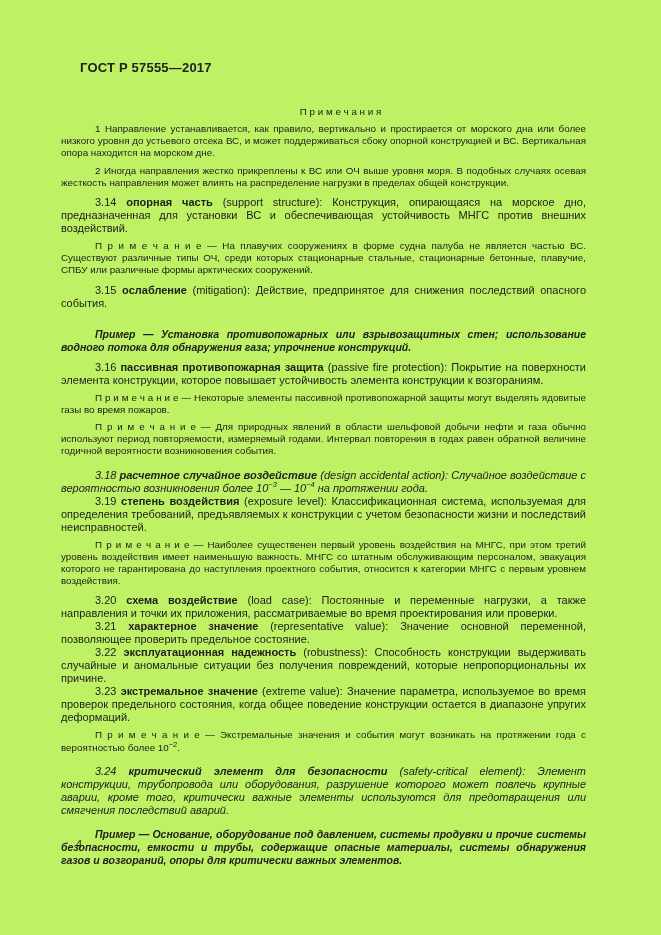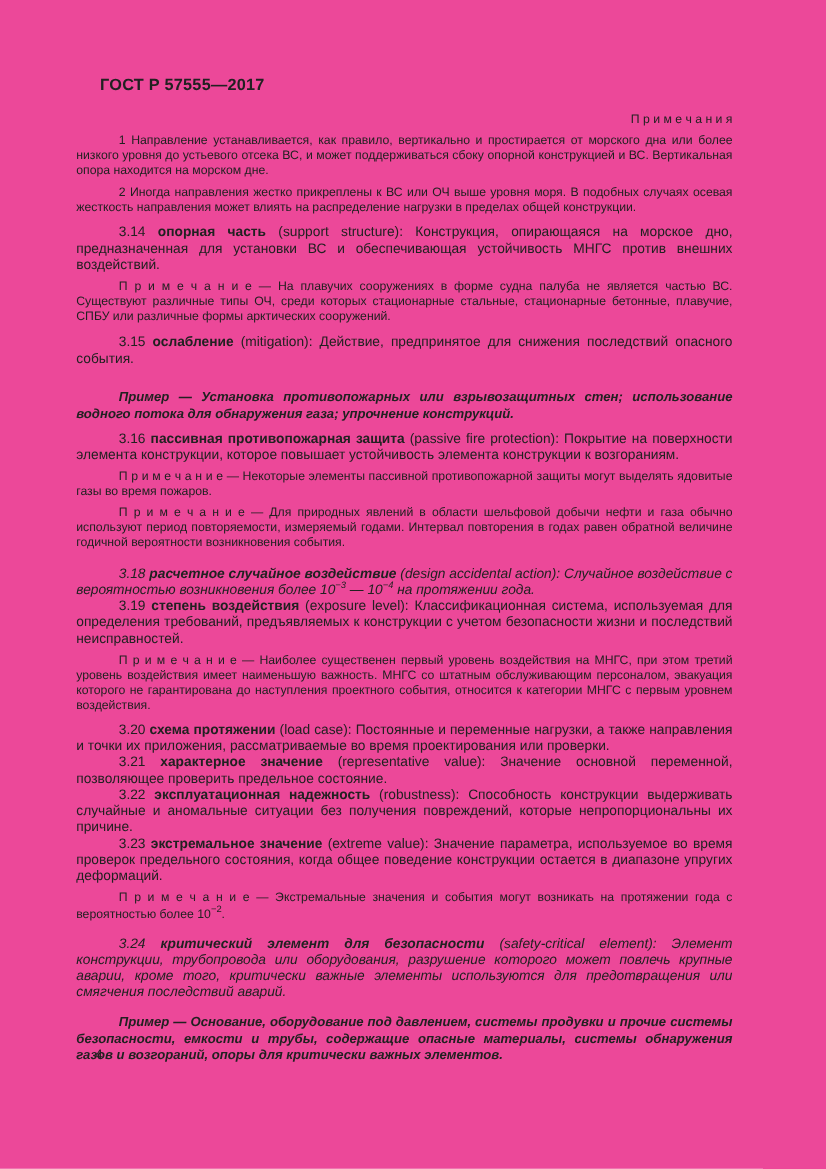--- a/index.html
+++ b/index.html
@@ -11,21 +11,21 @@
     width: 661px;
     height: 935px;
     font-family: "Liberation Sans", sans-serif;
     color: #212121;
     overflow: hidden;
   }
   .page {
     position: relative;
     width: 661px;
     height: 935px;
-    background: #ec4899;
+    background: #bef264;
   }
   .doc-header {
     position: absolute;
     left: 80px;
     top: 60px;
     font-size: 13px;
     font-weight: bold;
     letter-spacing: 0.2px;
     white-space: nowrap;
   }
@@ -42,22 +42,22 @@
     font-size: 11px;
   }
   .doc-body p {
     margin: 0;
     text-align: justify;
     text-indent: 34px;
   }
   p.notes-heading {
     font-size: 9.8px;
     line-height: 12px;
-    margin-top: 0;
-    text-align: right;
+    margin-top: 16px;
+    text-align: center;
   }
   p.note {
     font-size: 9.8px;
     line-height: 12.2px;
     margin-top: 5px;
   }
   p.term {
     font-size: 11px;
     line-height: 13px;
     margin-top: 7px;
@@ -90,21 +90,21 @@
       <p class="term"><span>3.14 </span><span class="b">опорная часть</span><span> (support structure): Конструкция, опирающаяся на морское дно, предназначенная для установки ВС и обеспечивающая устойчивость МНГС против внешних воздействий.</span></p>
       <p class="note"><span>П р и м е ч а н и е — На плавучих сооружениях в форме судна палуба не является частью ВС. Существуют различные типы ОЧ, среди которых стационарные стальные, стационарные бетонные, плавучие, СПБУ или различные формы арктических сооружений.</span></p>
       <p class="term"><span>3.15 </span><span class="b">ослабление</span><span> (mitigation): Действие, предпринятое для снижения последствий опасного события.</span></p>
       <p class="example"><span>Пример — Установка противопожарных или взрывозащитных стен; использование водного потока для обнаружения газа; упрочнение конструкций.</span></p>
       <p class="term"><span>3.16 </span><span class="b">пассивная противопожарная защита</span><span> (passive fire protection): Покрытие на поверхности элемента конструкции, которое повышает устойчивость элемента конструкции к возгораниям.</span></p>
       <p class="note"><span>П р и м е ч а н и е — Некоторые элементы пассивной противопожарной защиты могут выделять ядовитые газы во время пожаров.</span></p>
       <p class="note"><span>П р и м е ч а н и е — Для природных явлений в области шельфовой добычи нефти и газа обычно используют период повторяемости, измеряемый годами. Интервал повторения в годах равен обратной величине годичной вероятности возникновения события.</span></p>
       <p class="term loose"><span>3.18 </span><span class="b">расчетное случайное воздействие</span><span> (design accidental action): Случайное воздействие с вероятностью возникновения более 10</span><sup class="s">−3</sup><span> — 10</span><sup class="s">−4</sup><span> на протяжении года.</span></p>
       <p class="term tight"><span>3.19 </span><span class="b">степень воздействия</span><span> (exposure level): Классификационная система, используемая для определения требований, предъявляемых к конструкции с учетом безопасности жизни и последствий неисправностей.</span></p>
       <p class="note"><span>П р и м е ч а н и е — Наиболее существенен первый уровень воздействия на МНГС, при этом третий уровень воздействия имеет наименьшую важность. МНГС со штатным обслуживающим персоналом, эвакуация которого не гарантирована до наступления проектного события, относится к категории МНГС с первым уровнем воздействия.</span></p>
-      <p class="term"><span>3.20 </span><span class="b">схема протяжении</span><span> (load case): Постоянные и переменные нагрузки, а также направления и точки их приложения, рассматриваемые во время проектирования или проверки.</span></p>
+      <p class="term"><span>3.20 </span><span class="b">схема воздействие</span><span> (load case): Постоянные и переменные нагрузки, а также направления и точки их приложения, рассматриваемые во время проектирования или проверки.</span></p>
       <p class="term tight"><span>3.21 </span><span class="b">характерное значение</span><span> (representative value): Значение основной переменной, позволяющее проверить предельное состояние.</span></p>
       <p class="term tight"><span>3.22 </span><span class="b">эксплуатационная надежность</span><span> (robustness): Способность конструкции выдерживать случайные и аномальные ситуации без получения повреждений, которые непропорциональны их причине.</span></p>
       <p class="term tight"><span>3.23 </span><span class="b">экстремальное значение</span><span> (extreme value): Значение параметра, используемое во время проверок предельного состояния, когда общее поведение конструкции остается в диапазоне упругих деформаций.</span></p>
       <p class="note"><span>П р и м е ч а н и е — Экстремальные значения и события могут возникать на протяжении года с вероятностью более 10</span><sup class="s">−2</sup><span>.</span></p>
       <p class="term loose"><span>3.24 </span><span class="b">критический элемент для безопасности</span><span> (safety-critical element): Элемент конструкции, трубопровода или оборудования, разрушение которого может повлечь крупные аварии, кроме того, критически важные элементы используются для предотвращения или смягчения последствий аварий.</span></p>
       <p class="example loose"><span>Пример — Основание, оборудование под давлением, системы продувки и прочие системы безопасности, емкости и трубы, содержащие опасные материалы, системы обнаружения газов и возгораний, опоры для критически важных элементов.</span></p>
     </div>
 
   <div class="doc-footer">4</div>
 </div>

